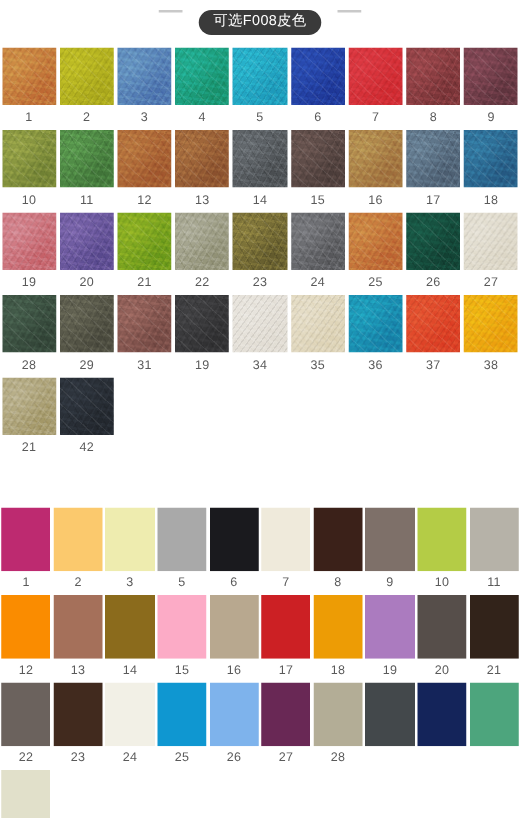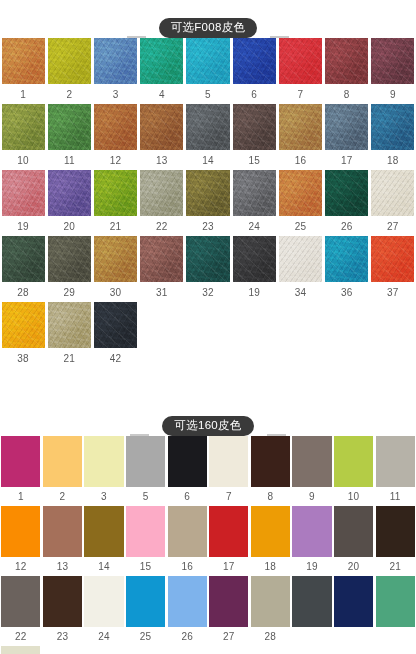--- a/index.html
+++ b/index.html
@@ -9,21 +9,21 @@
     background:#ffffff;
     font-family:"Liberation Sans","DejaVu Sans",sans-serif;
   }
   body { width:416px; min-height:654px; overflow:hidden; }
 
   .page { width:416px; }
 
   
   .section-head {
     display:flex;
-    align-items:flex-end;
+    align-items:flex-start;
     justify-content:center;
     gap:13px;
     height:30px;
   }
   .head-rule {
     width:19px; height:2px;
     background:#c9c9c9;
     flex:0 0 auto;
   }
   .head-pill {
@@ -289,47 +289,41 @@
           <div class="label">28</div>
         </div>
         <div class="cell">
           <div class="chip">
             <div class="chip-inner tex" style="background: rgb(89, 89, 74);"></div>
           </div>
           <div class="label">29</div>
         </div>
         <div class="cell">
           <div class="chip">
-            <div class="chip-inner tex" style="background: rgb(179, 133, 63);"></div>
-          </div>
-          <div class="label">30</div>
-        </div>
-        <div class="cell">
-          <div class="chip">
             <div class="chip-inner tex" style="background: rgb(138, 90, 83);"></div>
           </div>
           <div class="label">31</div>
         </div>
         <div class="cell">
           <div class="chip">
-            <div class="chip-inner tex" style="background: rgb(31, 84, 80);"></div>
-          </div>
-          <div class="label">32</div>
-        </div>
-        <div class="cell">
-          <div class="chip">
             <div class="chip-inner tex" style="background: rgb(58, 58, 60);"></div>
           </div>
           <div class="label">19</div>
         </div>
         <div class="cell">
           <div class="chip">
             <div class="chip-inner tex" style="background: rgb(230, 226, 218);"></div>
           </div>
           <div class="label">34</div>
+        </div>
+        <div class="cell">
+          <div class="chip">
+            <div class="chip-inner tex" style="background: rgb(227, 218, 193);"></div>
+          </div>
+          <div class="label">35</div>
         </div>
         <div class="cell">
           <div class="chip">
             <div class="chip-inner tex" style="background: rgb(27, 147, 181);"></div>
           </div>
           <div class="label">36</div>
         </div>
         <div class="cell">
           <div class="chip">
             <div class="chip-inner tex" style="background: rgb(225, 74, 43);"></div>
@@ -353,25 +347,20 @@
             <div class="chip-inner tex" style="background: rgb(42, 48, 56);"></div>
           </div>
           <div class="label">42</div>
         </div>
       </div>
   </div>
 
   <div class="spacer-lg"></div>
 
   <div>
-    <div class="section-head">
-      <span class="head-rule"></span>
-      <span class="head-pill">可选160皮色</span>
-      <span class="head-rule"></span>
-    </div>
     <div class="grid grid-10" id="grid-1">
         <div class="cell">
           <div class="chip">
             <div class="chip-inner" style="background: rgb(189, 42, 112);"></div>
           </div>
           <div class="label">1</div>
         </div>
         <div class="cell">
           <div class="chip">
             <div class="chip-inner" style="background: rgb(251, 201, 109);"></div>

